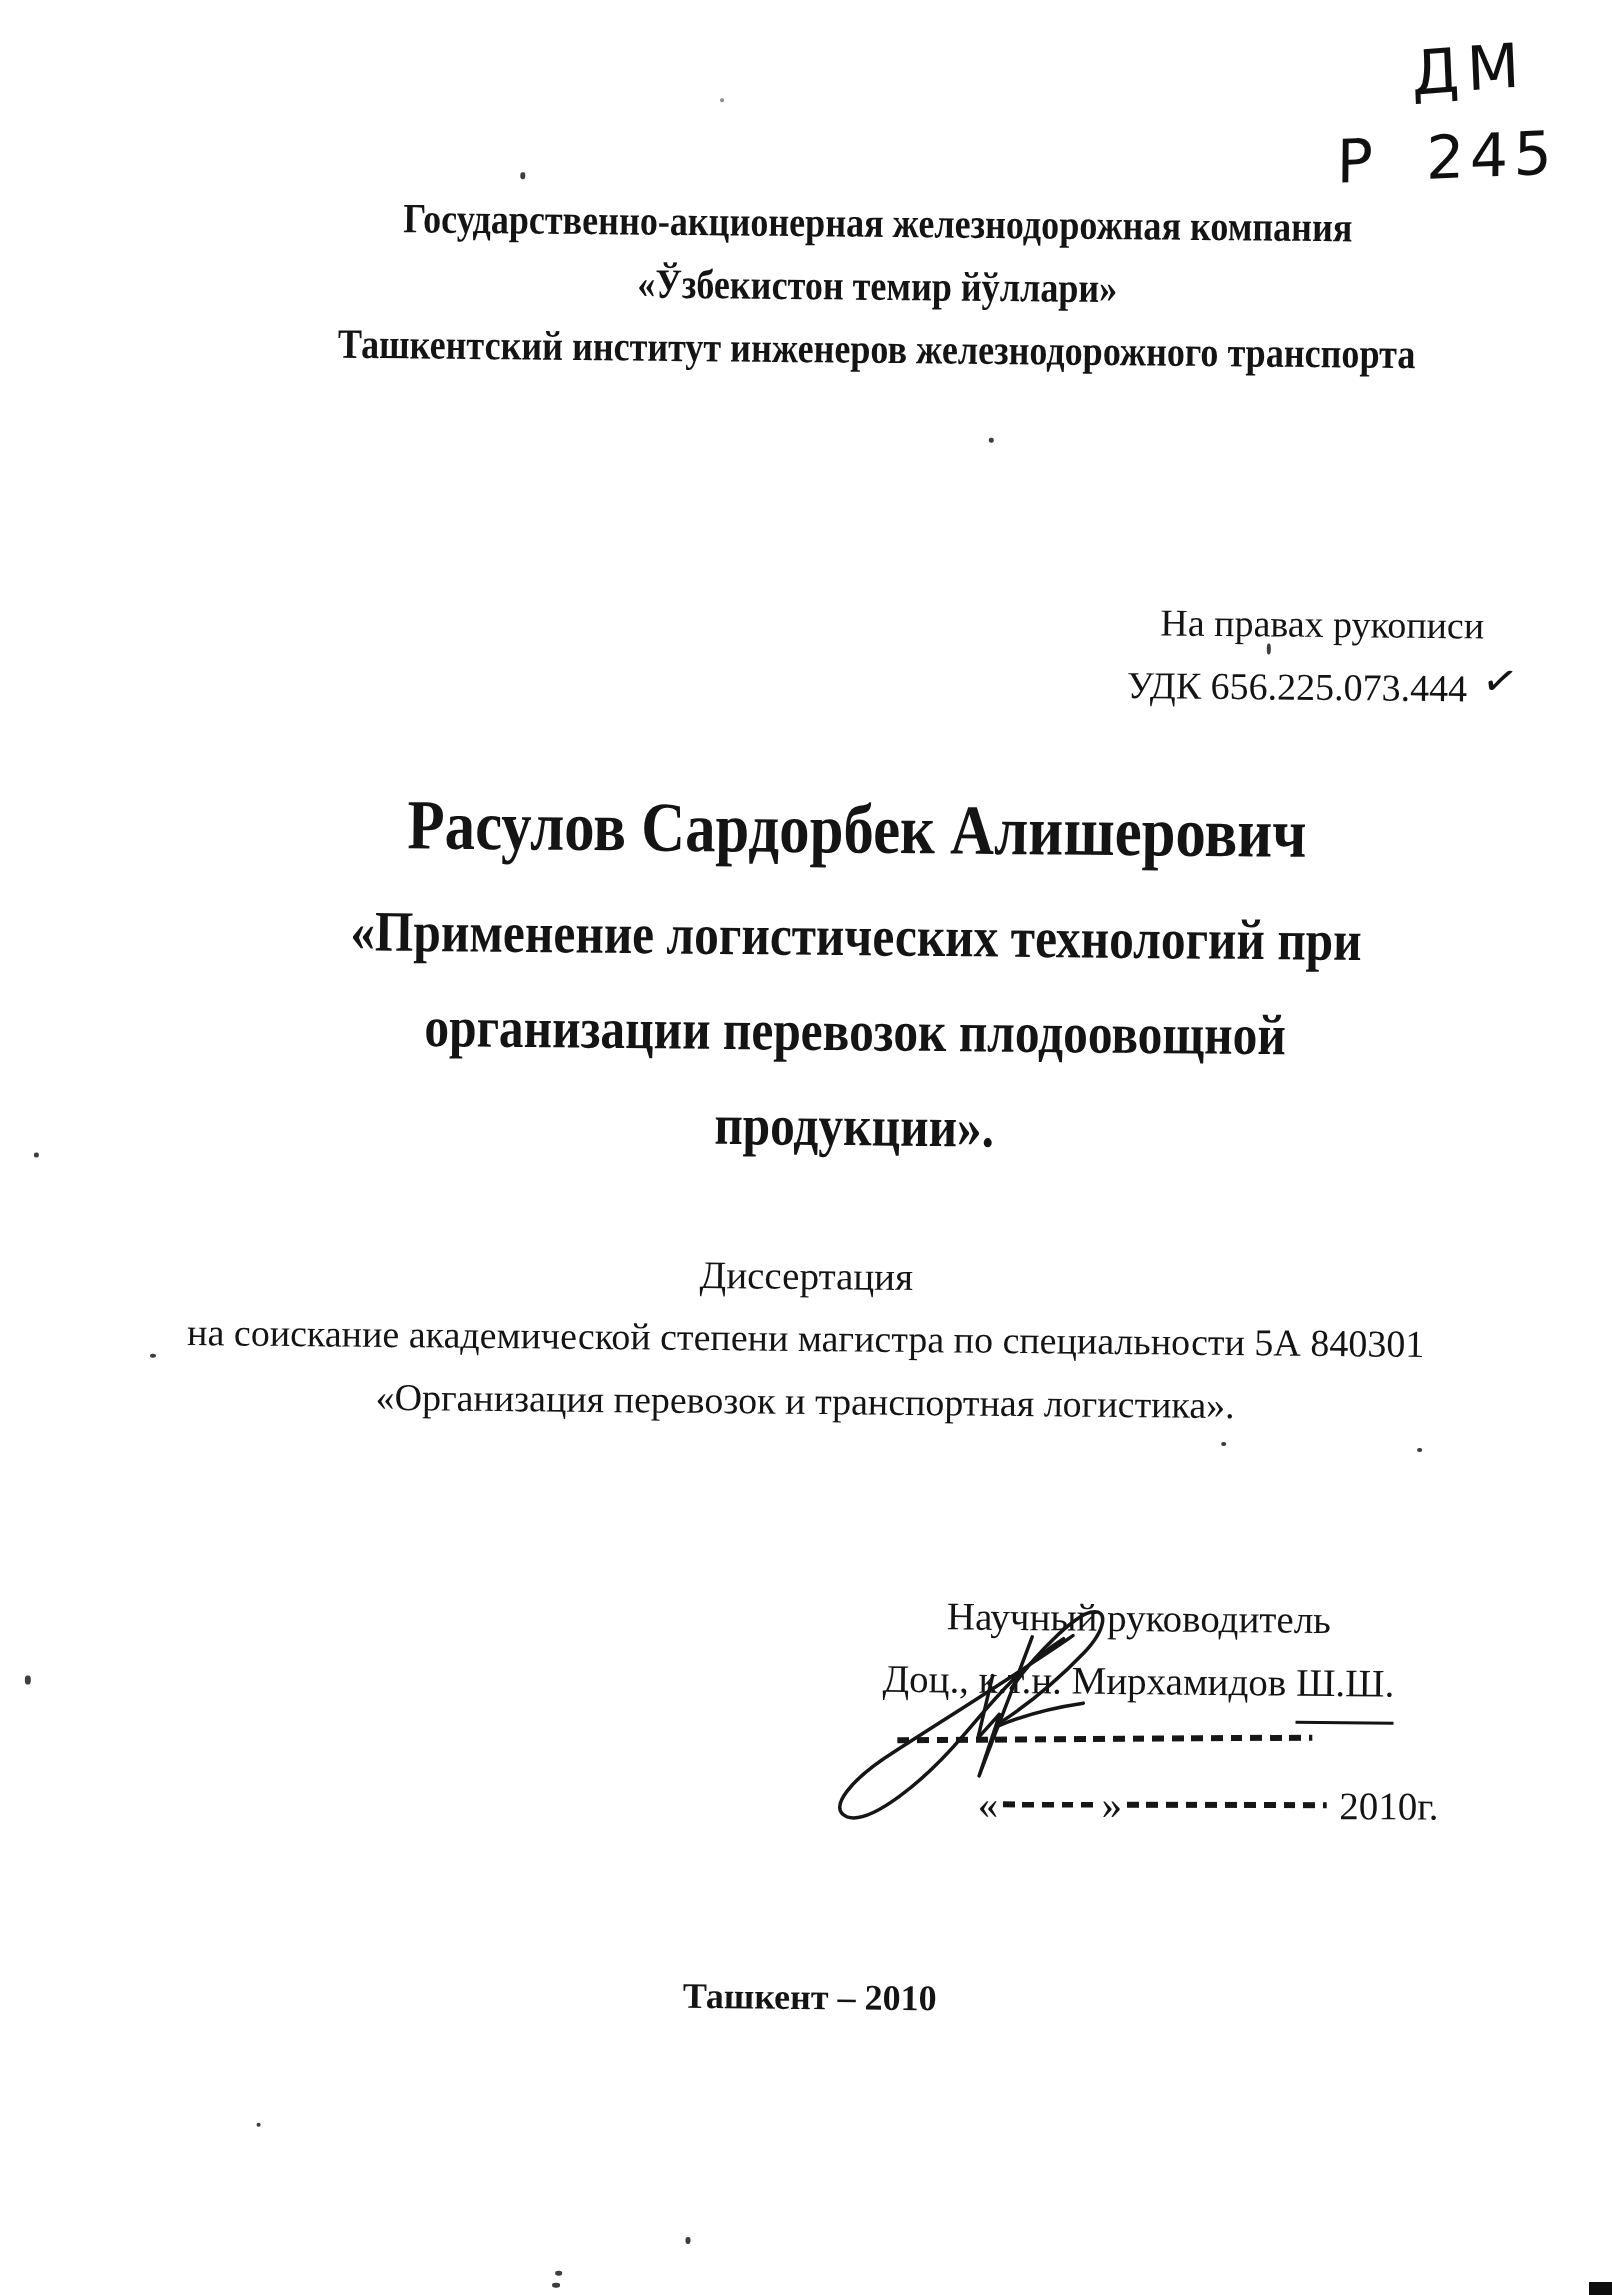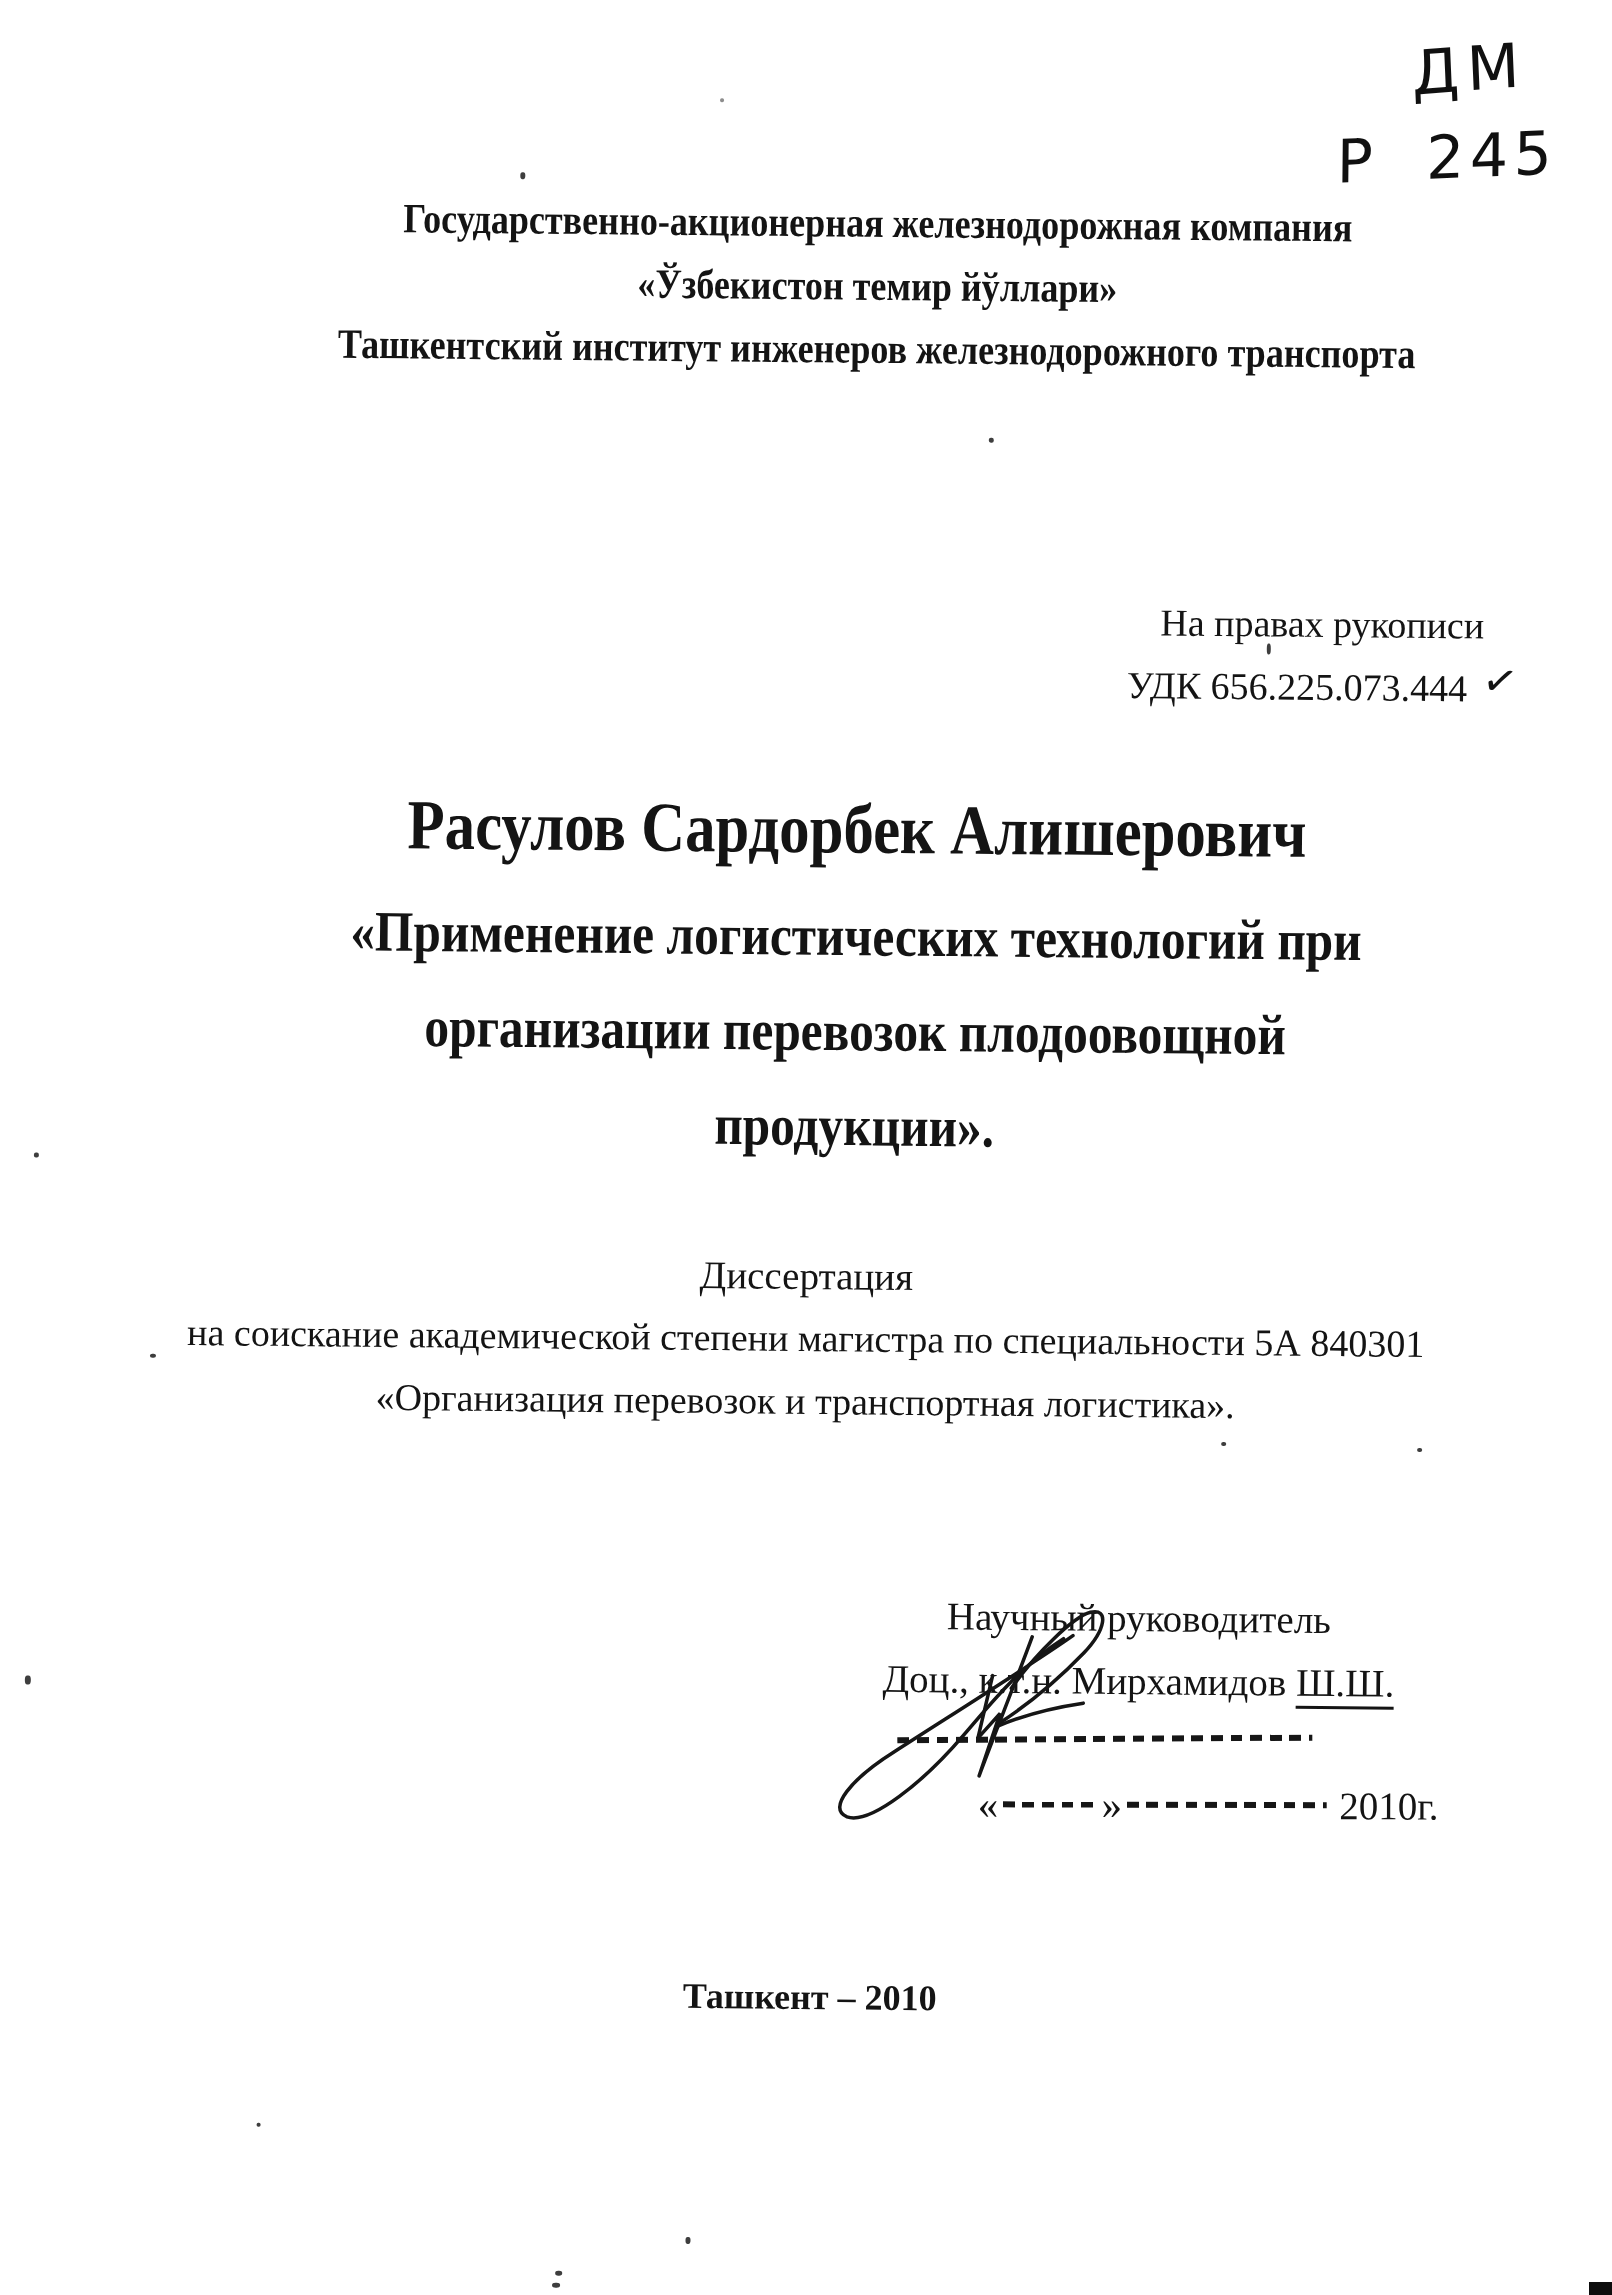--- a/index.html
+++ b/index.html
@@ -100,21 +100,21 @@
   
   #supervisor-block {
     left: 830px; top: 1583px; width: 627px;
     text-align: center;
     font-size: 39px;
     line-height: 63px;
     white-space: nowrap;
   }
   #supervisor-initials {
     border-bottom: 3.1px solid #141414;
-    padding-bottom: 2px;
+    padding-bottom: 17px;
     font-family: Liberation Serif, serif;
   }
 
   .dash-strip {
     display: inline-block;
     height: 5.5px;
     background: repeating-linear-gradient(90deg, #161616 0 11.8px, transparent 11.8px 19.6px);
     vertical-align: middle;
   }
   #sign-dash-rule {

